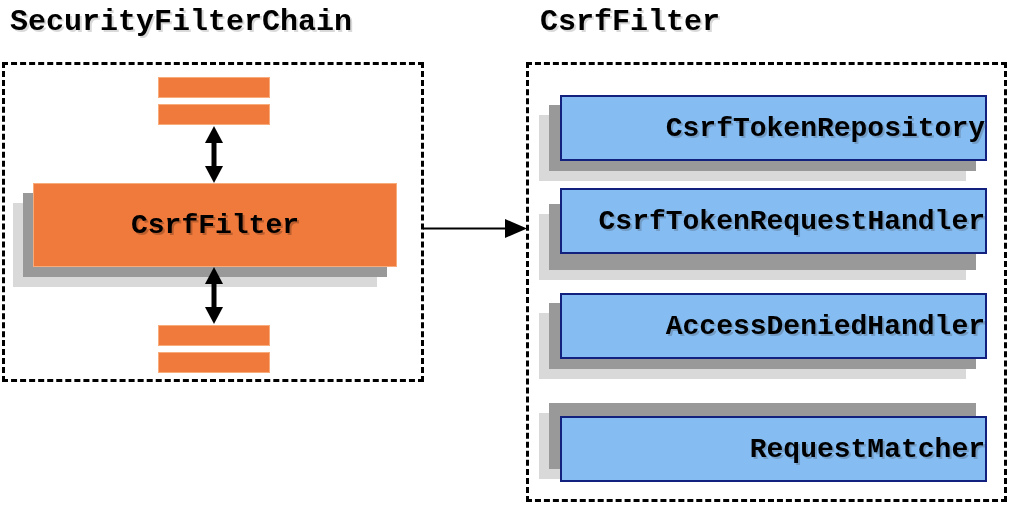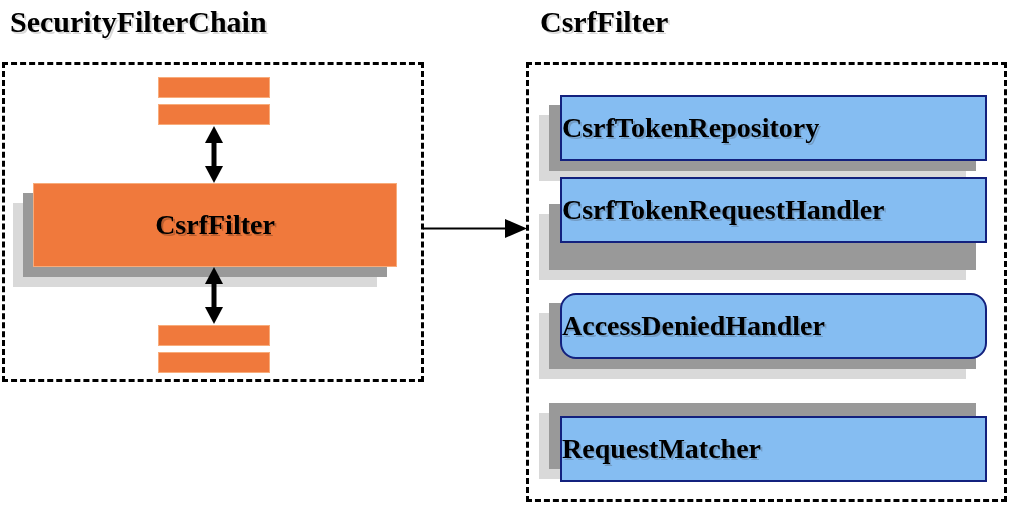--- a/index.html
+++ b/index.html
@@ -5,21 +5,21 @@
   html, body {
     margin: 0;
     padding: 0;
     background: #ffffff;
   }
   .stage {
     position: relative;
     width: 1010px;
     height: 505px;
     background: #ffffff;
-    font-family: Liberation Serif, serif;
+    font-family: Liberation Mono, monospace;
     overflow: hidden;
   }
   .title {
     position: absolute;
     font-size: 30px;
     font-weight: bold;
     color: #000000;
     line-height: 34px;
     white-space: nowrap;
     text-shadow: 2px 2px 0 rgba(170,170,170,0.45);
@@ -97,31 +97,31 @@
   .component {
     position: absolute;
     left: 560px;
     width: 427px;
     height: 66px;
     box-sizing: border-box;
     background: var(--blue-fill, #85BDF2);
     border: 2px solid var(--blue-border, #13217E);
     display: flex;
     align-items: center;
-    justify-content: flex-start;
+    justify-content: flex-end;
   }
   .component .label {
     font-size: 28px;
     font-weight: bold;
     color: #000000;
     text-shadow: 2px 2px 0 rgba(80,95,115,0.35);
   }
   .component.c1 { top: 95px; }
-  .component.c2 { top: 177px; }
-  .component.c3 { top: 293px; border-radius: 16px; }
+  .component.c2 { top: 188px; }
+  .component.c3 { top: 293px; }
   .component.c4 { top: 416px; }
 </style>
 </head>
 <body>
 
 <div class="stage">
 
   <div class="title left">SecurityFilterChain</div>
   <div class="title right">CsrfFilter</div>
 

